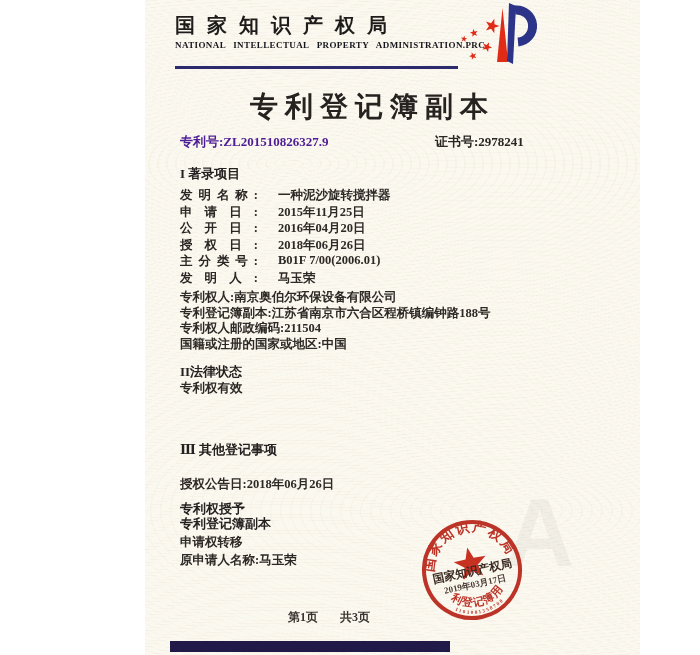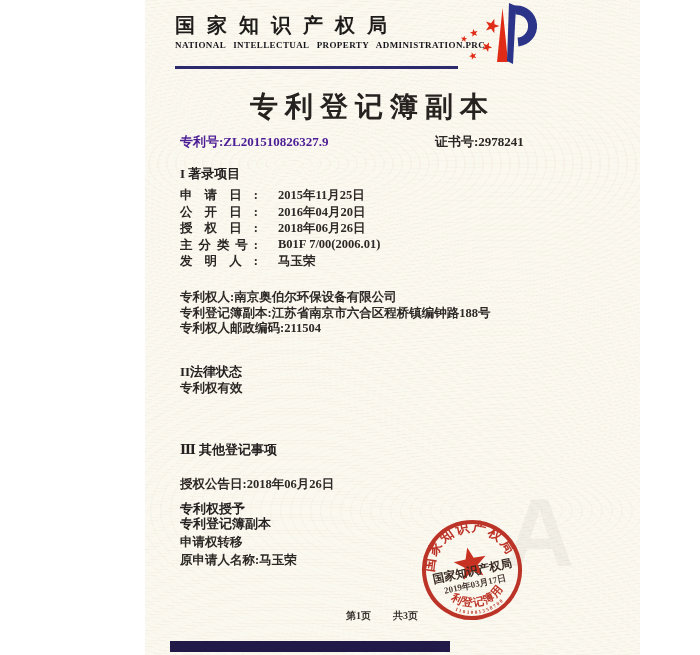--- a/index.html
+++ b/index.html
@@ -36,21 +36,21 @@
   .owner-line{height:15.6px;font-size:12.5px;font-weight:600;color:#2d2926;white-space:nowrap;}
   .s2-head{left:180px;top:363px;}
   .s2-status{left:180px;top:380px;font-size:12.5px;font-weight:600;white-space:nowrap;}
   .s3-head{left:180px;top:441px;}
   .s3-grant{left:180px;top:460px;margin-top:40px;}
   .s3-grantdate{left:180px;top:476px;font-size:12.5px;font-weight:600;white-space:nowrap;}
   .s3-transfer{left:180px;top:515px;}
   .s3-transline{left:180px;top:534px;font-size:12.5px;font-weight:600;white-space:nowrap;}
   .s3-origapp{left:180px;top:552px;font-size:12.5px;font-weight:600;white-space:nowrap;}
   
-  .page-footer{left:288px;top:609px;width:130px;display:flex;justify-content:flex-end;gap:22px;font-size:10px;font-weight:600;color:#3a3430;}
+  .page-footer{left:288px;top:609px;width:130px;display:flex;justify-content:flex-start;gap:22px;font-size:12px;font-weight:600;color:#3a3430;}
   .bottom-bar{left:170px;top:641px;width:280px;height:11px;background:#211a49;}
   .watermark-a{left:505px;top:478px;font-size:96px;font-weight:700;color:rgba(90,90,80,0.06);font-family:"Liberation Sans",sans-serif;}
   
   .stamp{left:402px;top:500px;width:140px;height:140px;opacity:0.95;}
 </style>
 </head>
 <body>
 
 <div class="paper"></div>
 
@@ -74,40 +74,44 @@
   <path d="M 60,10 A 15.5,15.5 0 1 1 63,42" fill="none" stroke="#2b3488" stroke-width="9"></path>
 </svg>
 
 <div class="abs doc-title">专利登记簿副本</div>
 <div class="abs num-left">专利号:ZL201510826327.9</div>
 <div class="abs num-right">证书号:2978241</div>
 
 <div class="abs sec-head s1-head">I 著录项目</div>
 <div class="abs s1-fields">
   <div class="field-row">
+    <span class="field-label">发明名称:</span><span class="field-value">一种泥沙旋转搅拌器</span>
+  </div>
+  <div class="field-row">
     <span class="field-label">申请日:</span><span class="field-value">2015年11月25日</span>
   </div>
   <div class="field-row">
     <span class="field-label">公开日:</span><span class="field-value">2016年04月20日</span>
   </div>
   <div class="field-row">
     <span class="field-label">授权日:</span><span class="field-value">2018年06月26日</span>
   </div>
   <div class="field-row">
     <span class="field-label">主分类号:</span><span class="field-value">B01F 7/00(2006.01)</span>
   </div>
   <div class="field-row">
     <span class="field-label">发明人:</span><span class="field-value">马玉荣</span>
   </div>
 </div>
 
 <div class="abs owner-lines">
   <div class="owner-line">专利权人:南京奥伯尔环保设备有限公司</div>
   <div class="owner-line">专利登记簿副本:江苏省南京市六合区程桥镇编钟路188号</div>
   <div class="owner-line">专利权人邮政编码:211504</div>
+  <div class="owner-line">国籍或注册的国家或地区:中国</div>
 </div>
 
 <div class="abs sec-head s2-head">II法律状态</div>
 <div class="abs s2-status">专利权有效</div>
 
 <div class="abs sec-head s3-head">Ⅲ 其他登记事项</div>
 <div class="abs sec-head s3-grant">专利权授予</div>
 <div class="abs s3-grantdate">授权公告日:2018年06月26日</div>
 <div class="abs sec-head s3-transfer">专利登记簿副本</div>
 <div class="abs s3-transline">申请权转移</div>

